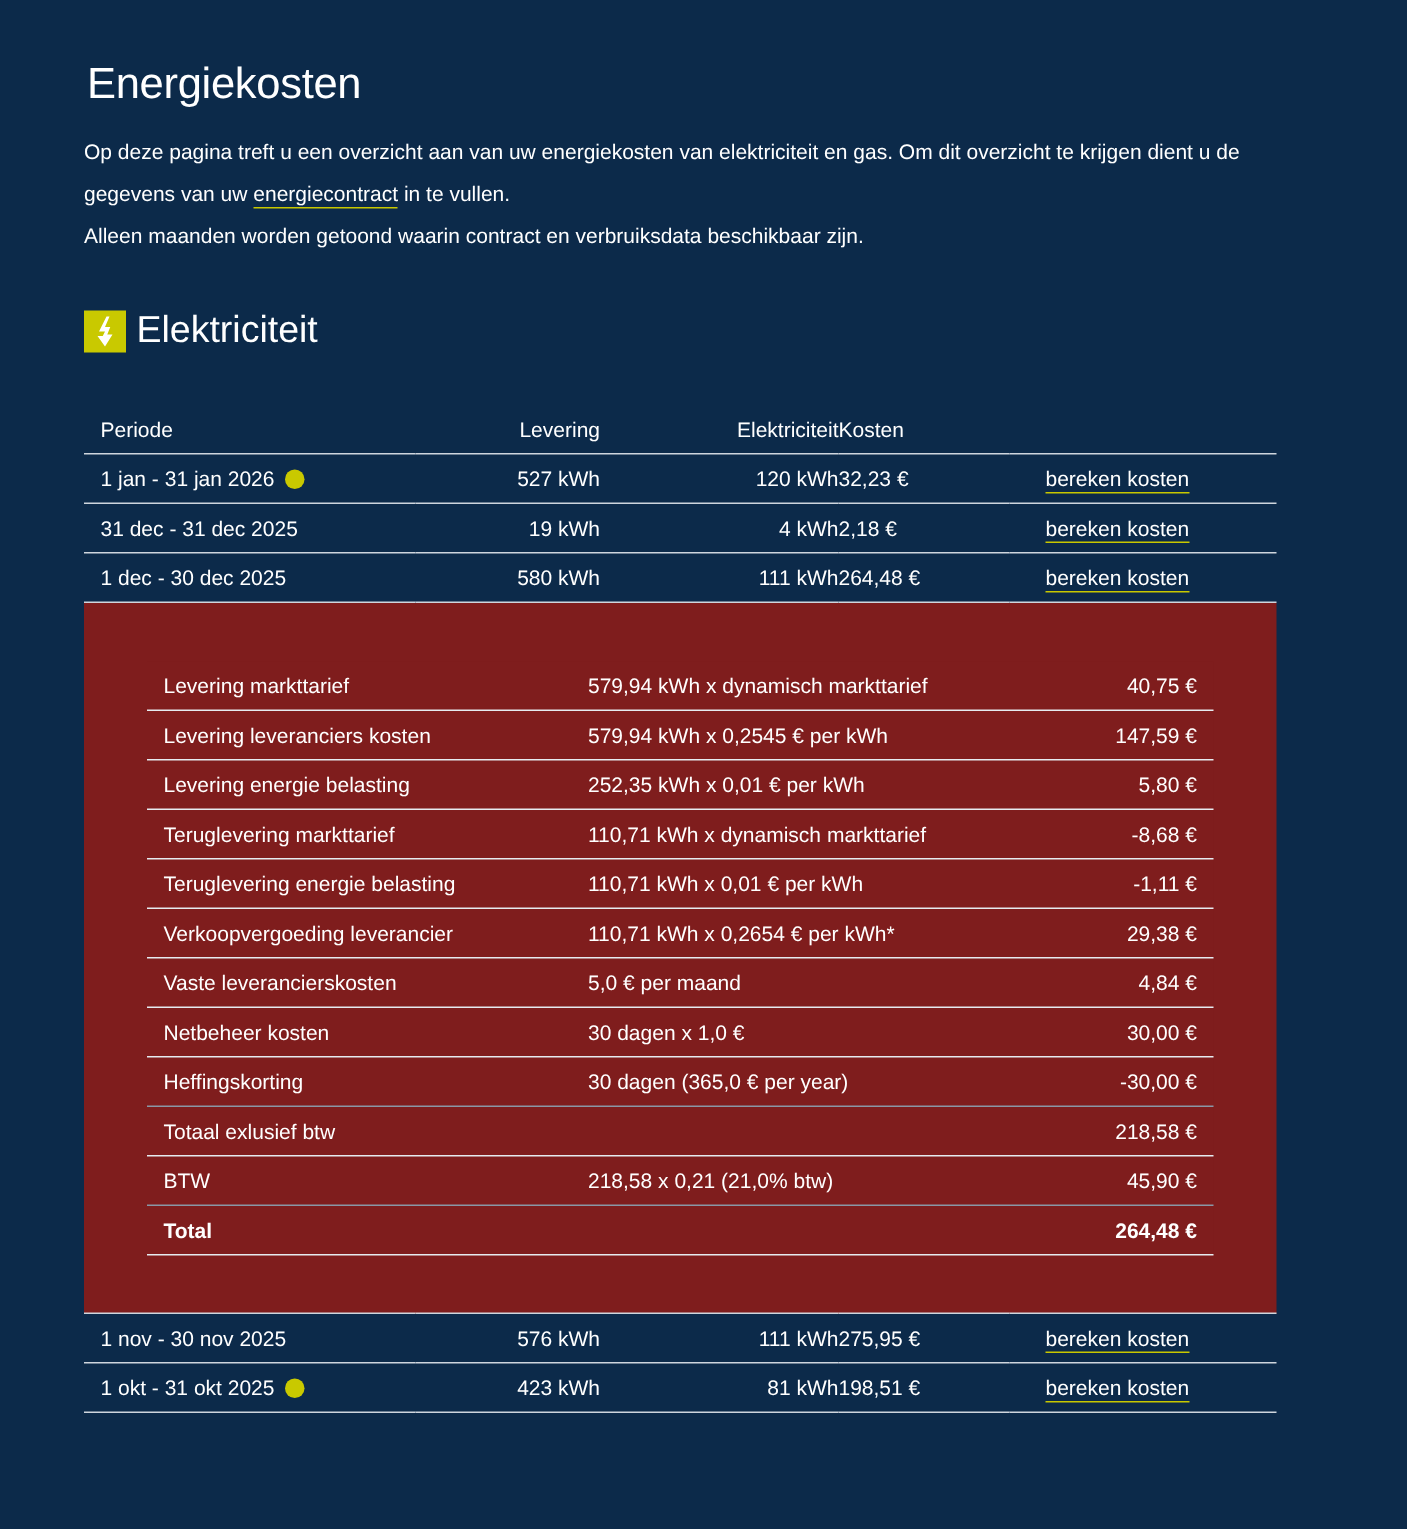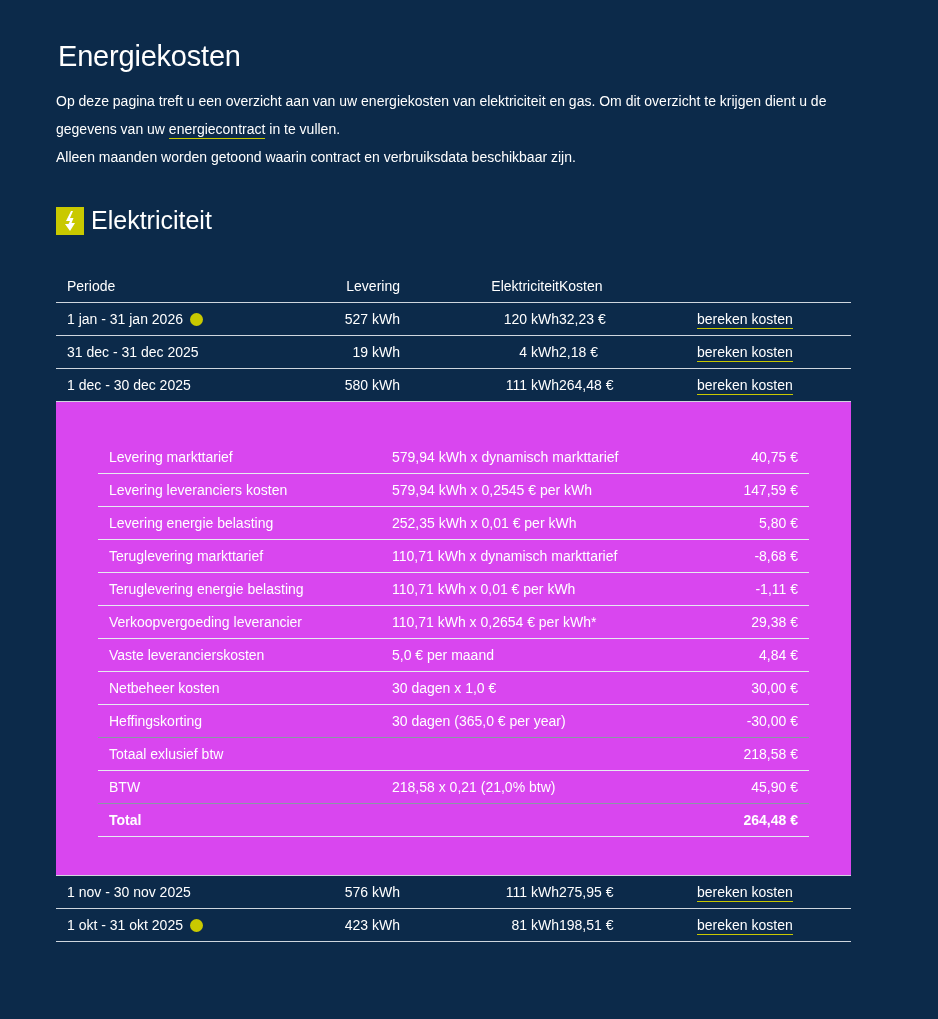--- a/index.html
+++ b/index.html
@@ -26,21 +26,21 @@
   table.main { position: absolute; top: 270px; left: 0; width: 795px; border-collapse: collapse; font-size: 14px; }
   table.main th { font-weight: normal; height: 32px; text-align: left; padding: 0; border-bottom: 1px solid #cfd6de; }
   table.main td { height: 32px; padding: 0; border-bottom: 1px solid #cfd6de; }
   .c-per { padding-left: 11px !important; width: 210px; }
   .c-lev { width: 123px; text-align: right !important; }
   .c-ter { width: 159px; text-align: right !important; }
   .c-kos { width: 114px; text-align: left; }
   .c-act { padding-left: 24px !important; }
   .dot { display: inline-block; width: 13px; height: 13px; border-radius: 50%; background: #c9c900; vertical-align: -2px; margin-left: 3px; }
 
-  tr.detail td { padding: 0; background: #d946ef; border-bottom: 1px solid #cfd6de; }
+  tr.detail td { padding: 0; background: #7f1d1d; border-bottom: 1px solid #cfd6de; }
   .detail-inner { padding: 39px 42px 38px 42px; }
   table.sub { width: 711px; border-collapse: collapse; font-size: 14px; }
   table.sub td { height: 32px; border-bottom: 1px solid #e6ebf0; padding: 0; }
   table.sub td.s-lab { padding-left: 11px; width: 283px; }
   table.sub td.s-desc { width: 300px; }
   table.sub td.s-val { text-align: right; padding-right: 11px; }
   table.sub tr.grey td { border-bottom-color: #8a97a6; }
   table.sub tr.bold td { font-weight: bold; }
 </style>
 </head>

